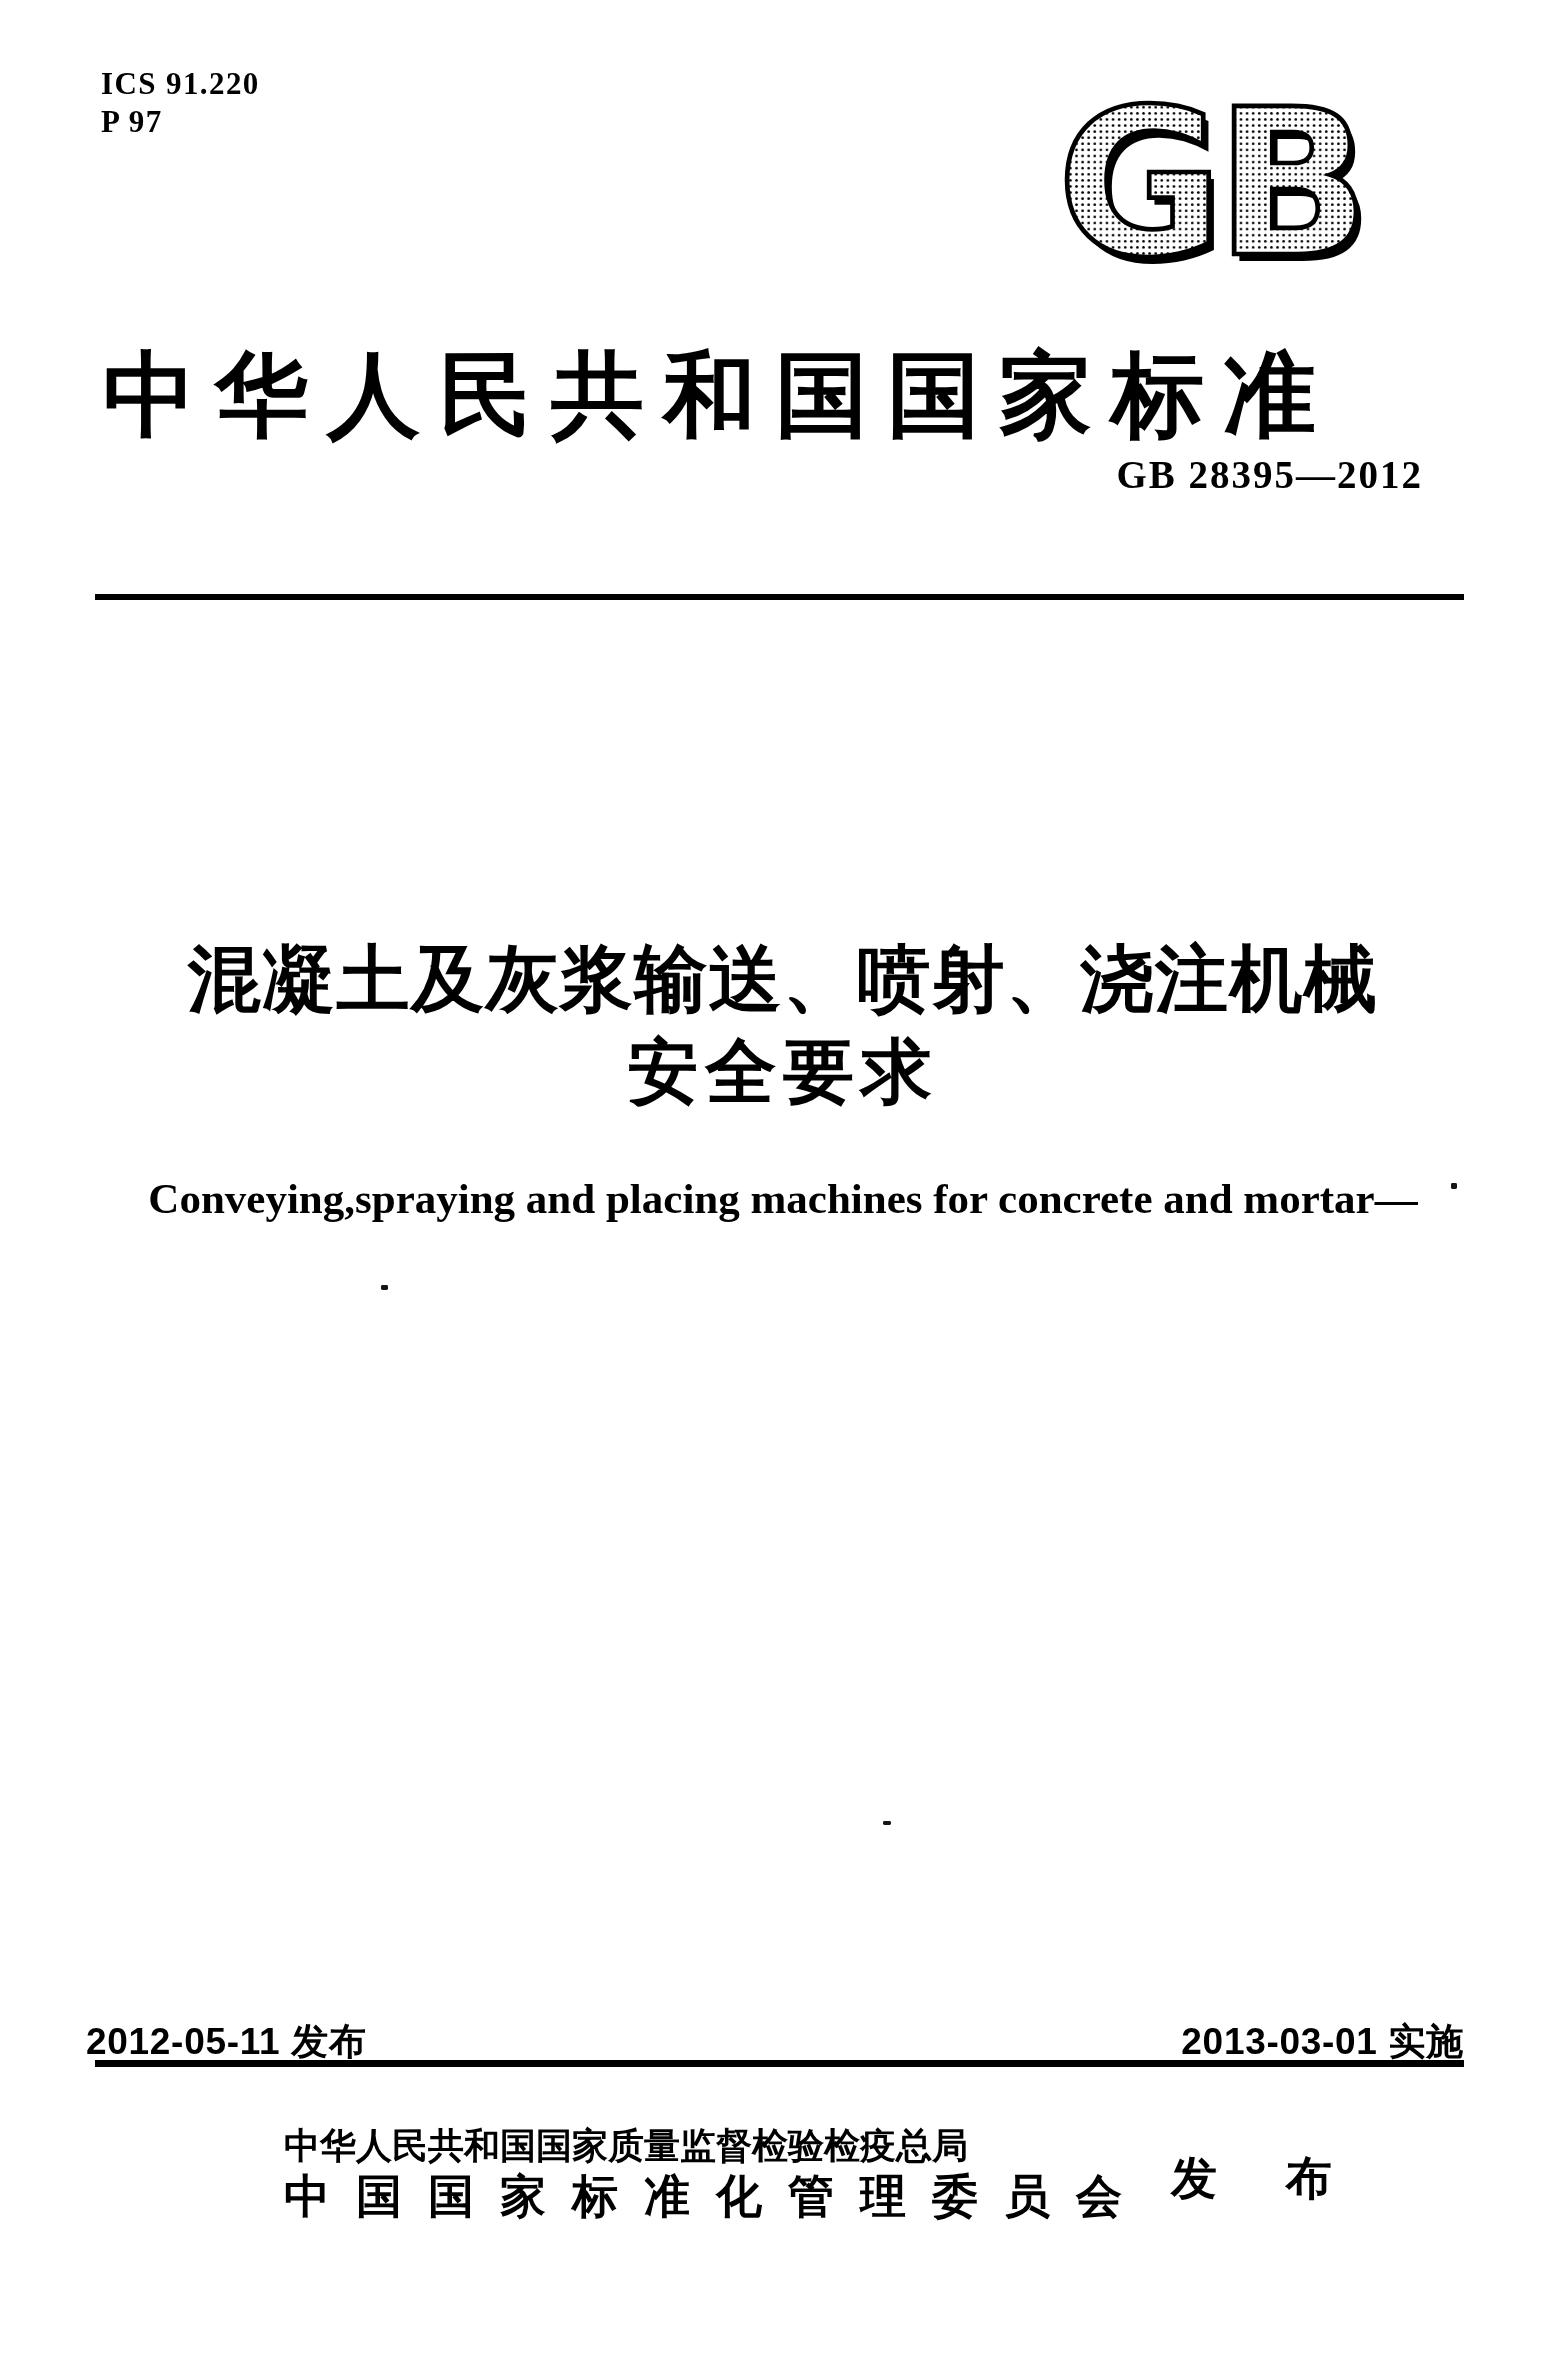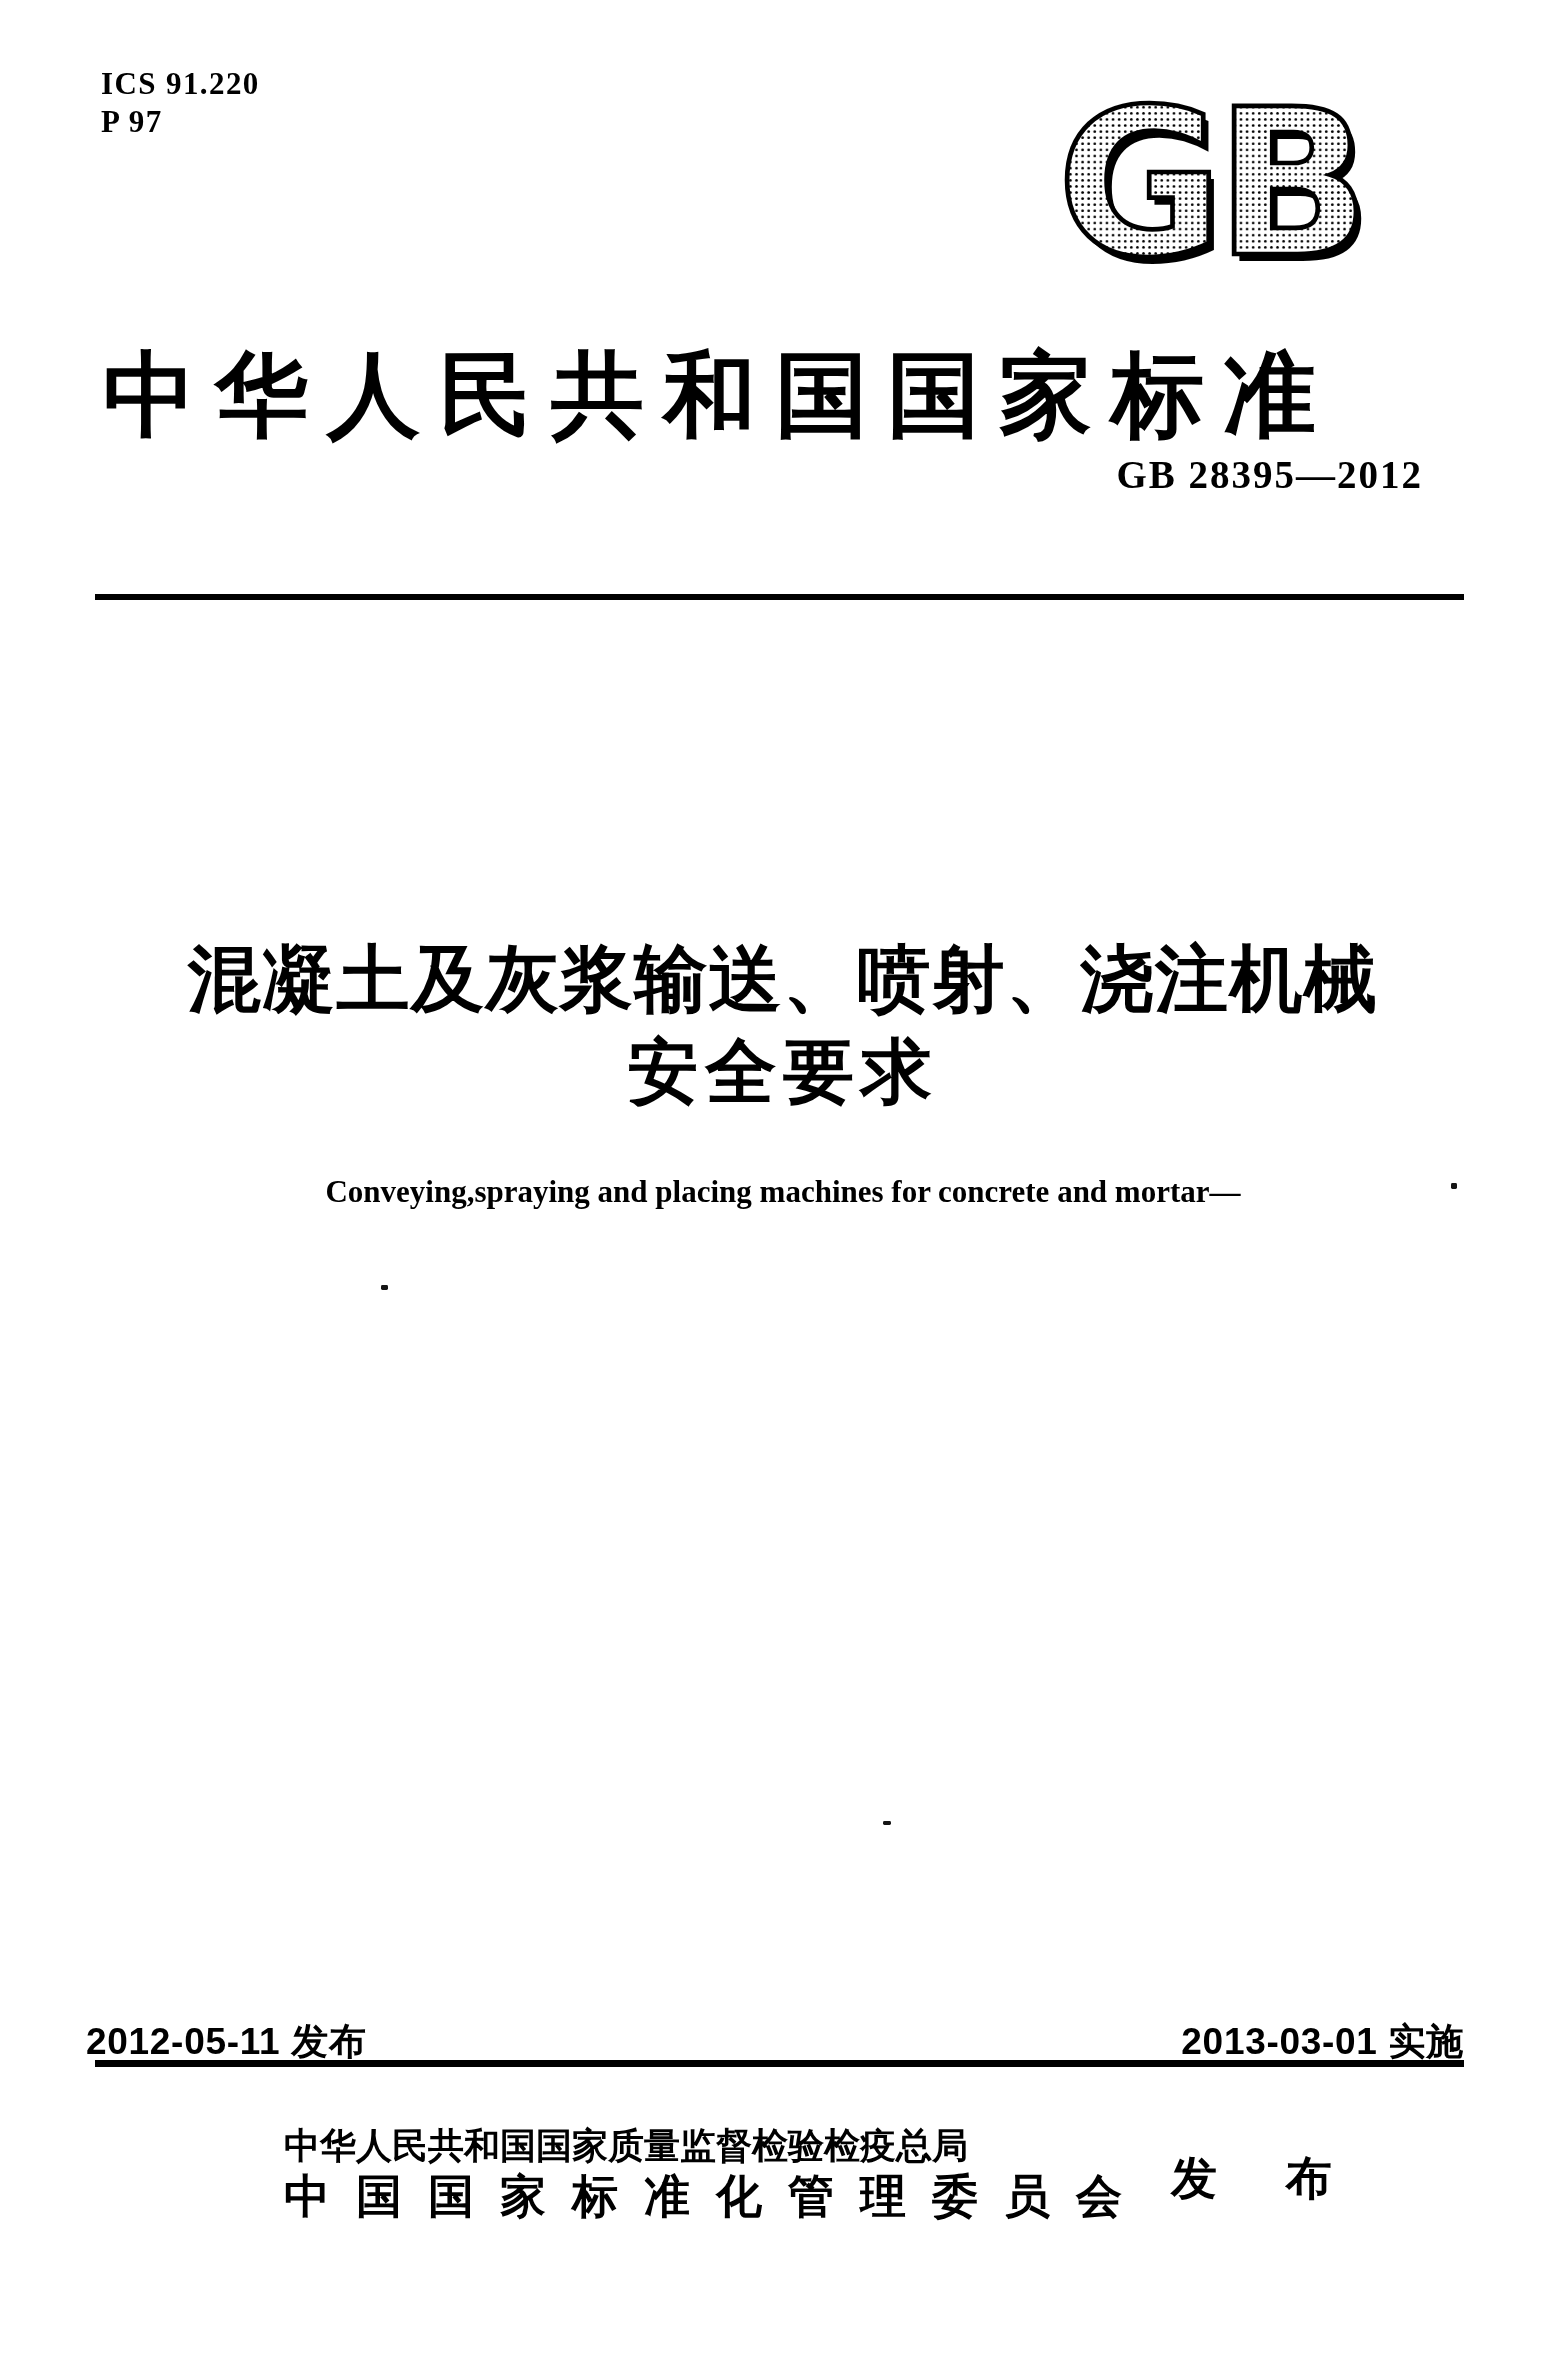--- a/index.html
+++ b/index.html
@@ -40,21 +40,21 @@
   .title-cn {
     position:absolute; left:0; width:100%;
     text-align:center; font-weight:bold; white-space:nowrap;
   }
   .title-cn-1 { top:914px; font-size:73px; letter-spacing:1.4px;margin-top:17px; }
   .title-cn-2 { top:1025px; font-size:71px; letter-spacing:6.8px; }
 
   .title-en {
     position:absolute; left:0; width:100%;
     text-align:center; font-weight:bold; white-space:nowrap;
-    font-size:31px;
+    font-size:43px;
   }
   .title-en-1 { top:1174px; }
   .title-en-2 { top:1237px; }
 
   .date-line {
     position:absolute; top:2017px;
     font-size:37px; font-weight:bold; letter-spacing:0.7px;
   }
   .date-left  { left:86px; }
   .date-right { right:102px; }

